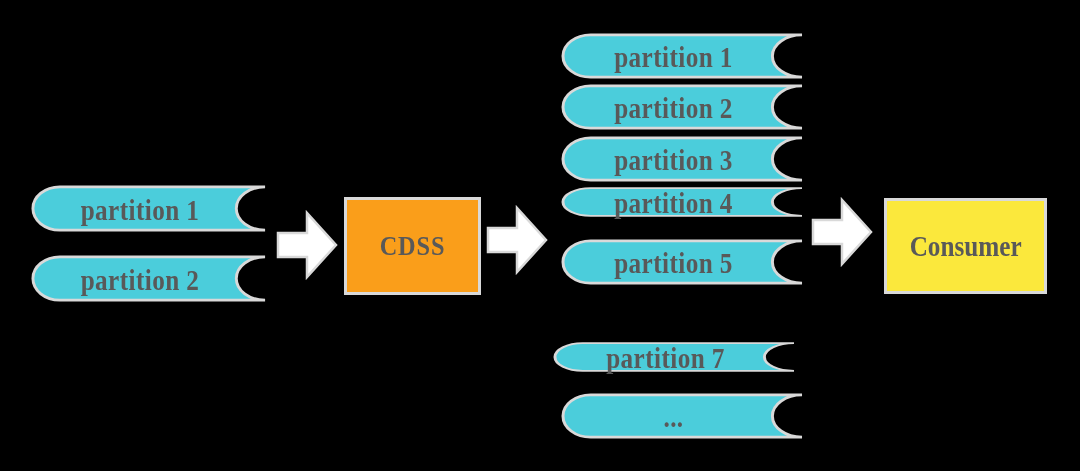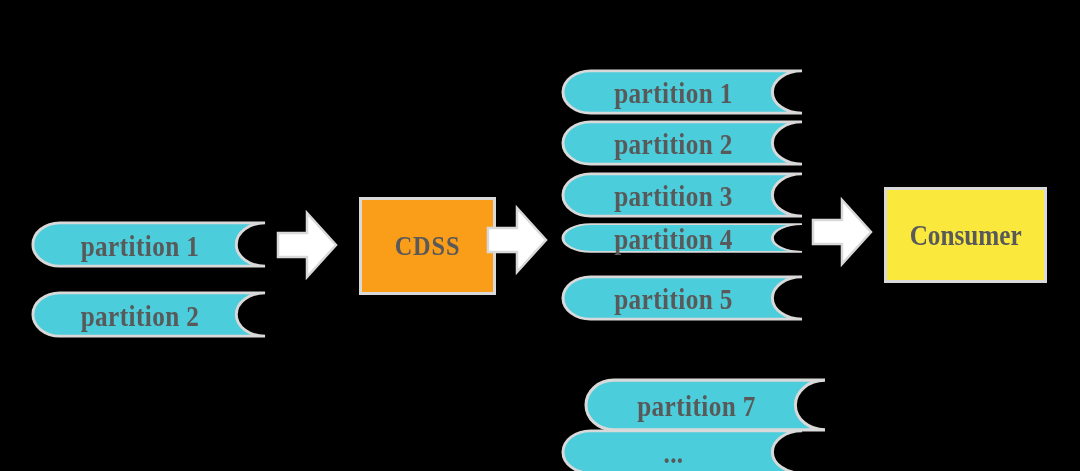--- a/index.html
+++ b/index.html
@@ -1,20 +1,20 @@
 <!DOCTYPE html>
 <html><head>
 <meta charset="utf-8">
 <style>
   html,body{margin:0;padding:0;background:#000;}
   .stage{
     position:relative;width:1080px;height:471px;background:#000;overflow:hidden;
     font-family:"Liberation Serif","DejaVu Serif",serif;
   }
-  .pill{position:absolute;margin-top:36px;}
+  .pill{position:absolute;}
   .pill svg{position:absolute;left:0;top:0;width:100%;height:100%;overflow:visible;}
   .pill-label{
     position:absolute;left:0;right:18px;top:50%;
     transform:translateY(-46%) scaleX(.84);
     text-align:center;font-weight:bold;font-size:30px;color:#595959;
     white-space:nowrap;letter-spacing:.5px;
   }
   .node{
     position:absolute;box-sizing:border-box;border:3px solid #D9D9D9;
     display:flex;align-items:center;justify-content:center;
@@ -23,32 +23,32 @@
   .node-consumer{background:#FBE83C;}
   .node-label{font-weight:bold;color:#595959;transform:scaleX(.9);white-space:nowrap;}
   .node-cdss .node-label{font-size:27px;letter-spacing:1px;}
   .node-consumer .node-label{font-size:30px;transform:scaleX(.84);}
   .arrow{position:absolute;overflow:visible;}
 
   
   .pill-in-1{left:31px;top:185px;width:236px;height:47px;}
   .pill-in-2{left:31px;top:255px;width:236px;height:47px;}
   
-  .node-cdss{left:359px;top:197px;width:137px;height:98px;}
+  .node-cdss{left:344px;top:197px;width:137px;height:98px;}
   
   .pill-out-1{left:561px;top:33px; width:243px;height:46px;}
   .pill-out-2{left:561px;top:84px; width:243px;height:46px;}
   .pill-out-3{left:561px;top:136px;width:243px;height:46px;text-decoration:underline;}
   .pill-out-4{left:561px;top:187px;width:243px;height:30px;}
   .pill-out-5{left:561px;top:239px;width:243px;height:46px;}
   .pill-out-6{left:561px;top:290px;width:243px;height:46px;}
-  .pill-out-7{left:584px;top:342px;width:243px;height:54px;}
+  .pill-out-7{left:553px;top:342px;width:243px;height:30px;}
   .pill-out-8{left:561px;top:393px;width:243px;height:46px;}
   
-  .node-consumer{left:884px;top:187px;width:163px;height:96px;}
+  .node-consumer{left:884px;top:198px;width:163px;height:96px;}
   
   .arrow-1{left:276px;top:209px;width:62px;height:72px;}
   .arrow-2{left:486px;top:204px;width:62px;height:72px;}
   .arrow-3{left:811px;top:196px;width:62px;height:72px;}
 </style>
 </head>
 <body>
 
 <div class="stage">
 

